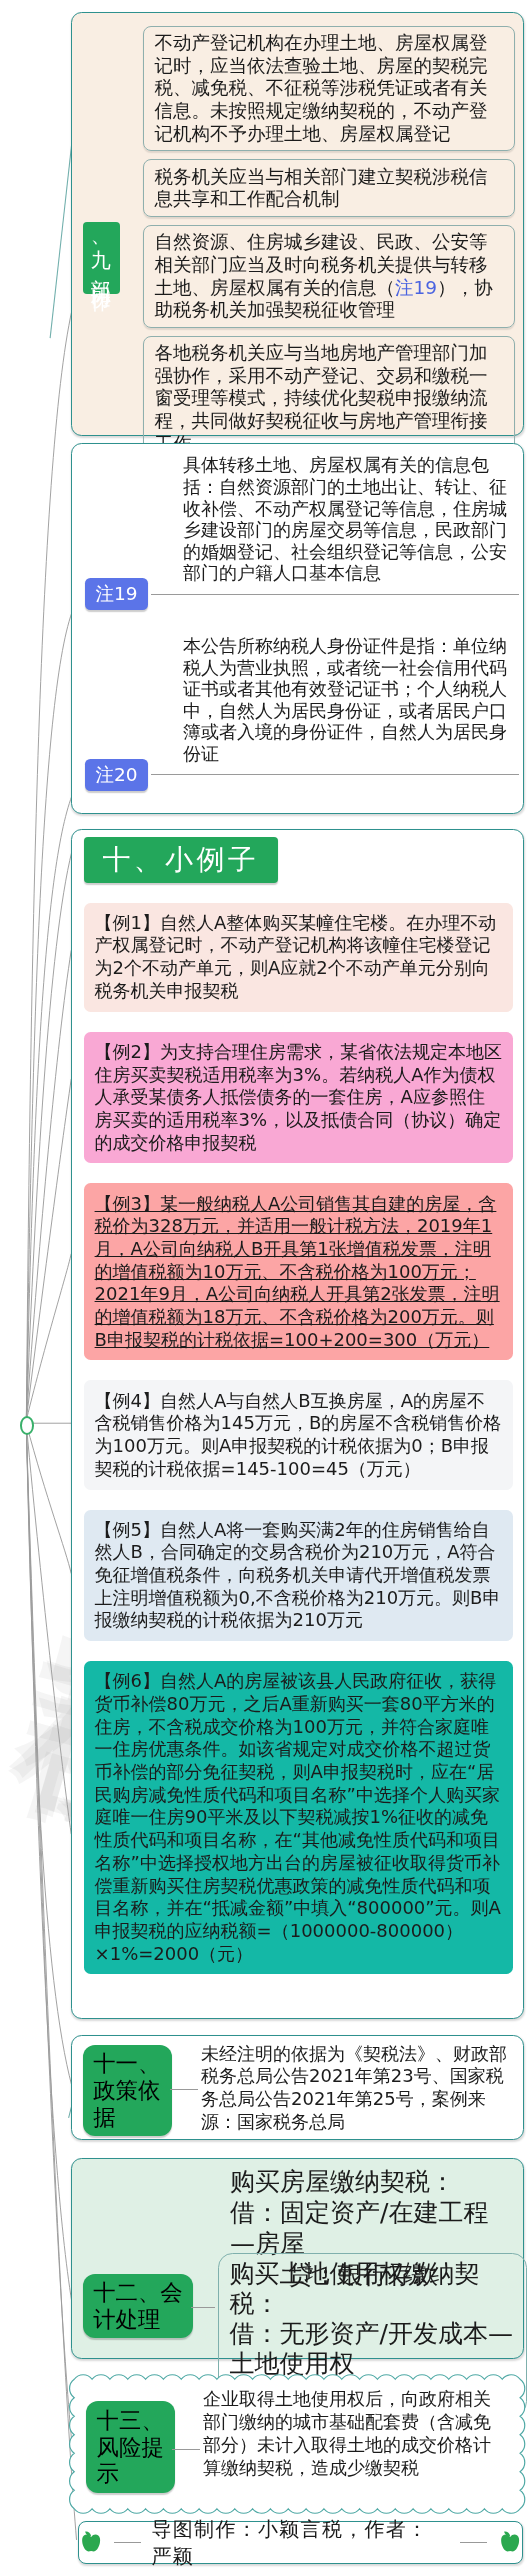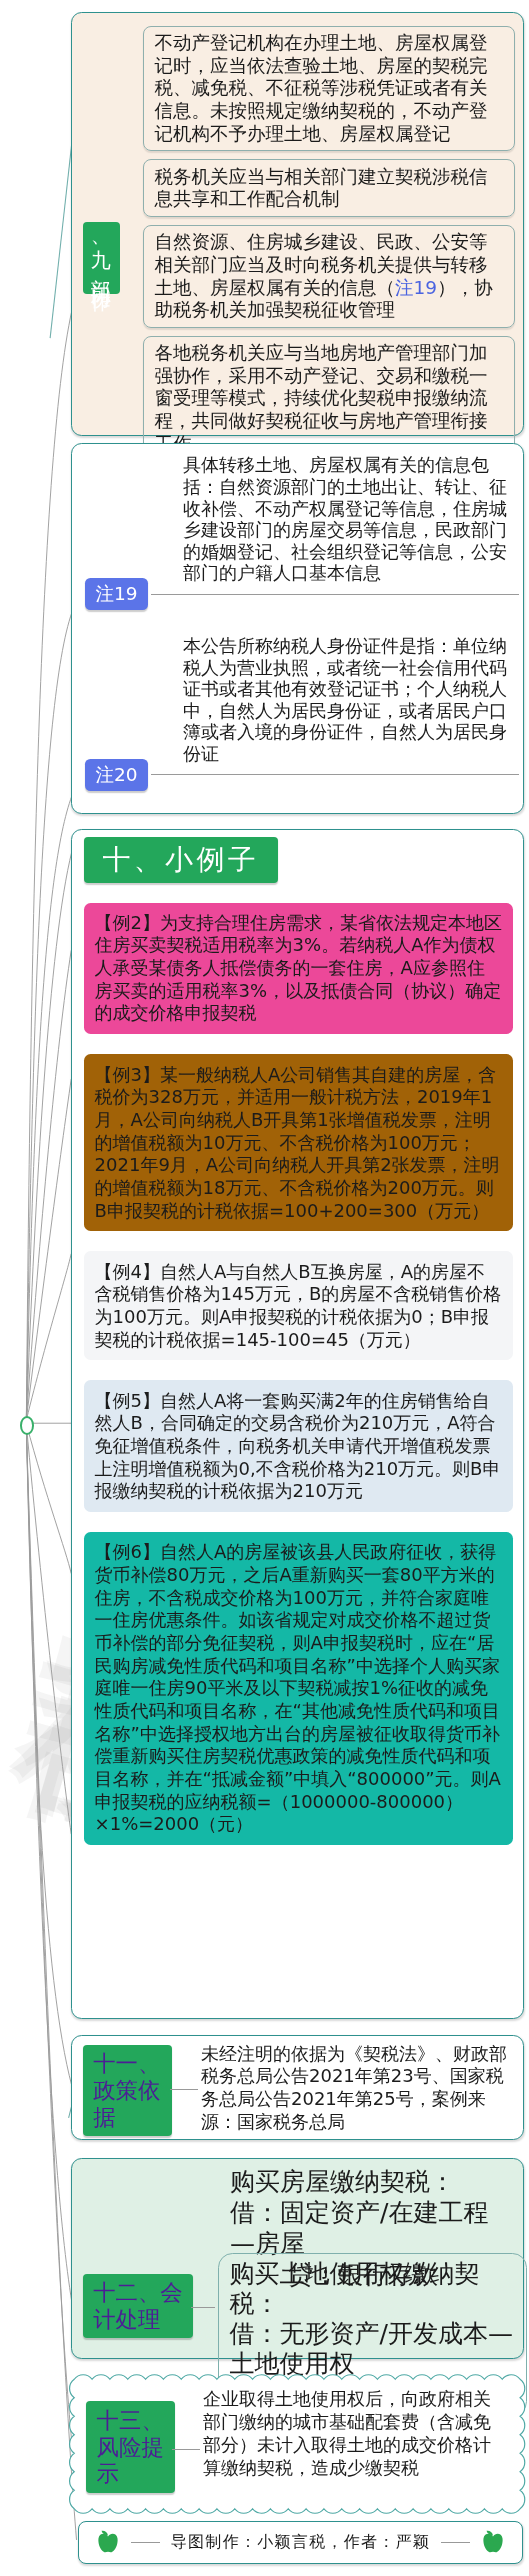--- a/index.html
+++ b/index.html
@@ -34,21 +34,21 @@
   .note.second{margin-top:51px;}
   
   .s10{left:71px;top:829px;width:451px;height:1188px;padding:0;}
   .hlabel{display:inline-block;background:#23A75B;color:#fff;border-radius:4px;
           box-shadow:0 1.3px 1.3px rgba(0,0,0,0.2);}
   .l10{margin:6.6px 0 0 12px;font-size:28px;padding:4px 18.5px;letter-spacing:3.3px;}
   .example{width:408px;margin:20px 0 0 12px;border-radius:6.6px;padding:9.2px 10.6px;
            font-size:18px;line-height:1.26;}
   
   .s11{left:71px;top:2035px;width:451px;height:103px;}
-  .blocklabel{position:absolute;background:#23A75B;color:#4c1d95;border-radius:4px;font-size:22.4px;
+  .blocklabel{position:absolute;background:#23A75B;color:#000000;border-radius:12px;font-size:22.4px;
               line-height:1.2;box-shadow:0 1.3px 1.3px rgba(0,0,0,0.2);}
   .l11{left:10.6px;top:9.2px;width:79px;padding:5.3px 0 5.3px 10.6px;}
   .t11{position:absolute;left:129px;top:6.6px;width:313px;font-size:18px;line-height:1.27;}
   
   .s12{left:71px;top:2158px;width:451px;height:199px;background:#DFF0E5;}
   .l12{left:10.6px;top:115px;width:100px;padding:5.3px 0 5.3px 10.6px;}
   .acct{font-size:25px;line-height:1.25;}
   .a1{position:absolute;left:158px;top:6.6px;width:274px;}
   .a2{position:absolute;left:146px;top:94px;width:286px;padding:5.3px 10.6px;
       border:1.1px solid #7FB0AD;border-radius:14.5px;line-height:1.2;}
@@ -59,21 +59,21 @@
   .t13{position:absolute;left:129px;top:9.2px;width:298px;font-size:18px;line-height:1.27;}
   
   .dash{position:absolute;border-top:1.3px solid #999;}
   .d11{left:98px;top:53px;width:28px;}
   .d12{left:119px;top:148px;width:24px;}
   .d13{left:98px;top:70px;width:28px;}
   
   .footer{left:78px;top:2521px;width:443px;height:41px;border-radius:8px;display:flex;
           align-items:center;justify-content:center;gap:10.6px;}
   .footer .fdash{width:29px;border-top:1.6px solid #999;}
-  .ftext{font-size:16px;letter-spacing:1.3px;}
+  .ftext{font-size:20px;letter-spacing:1.3px;}
 </style>
 </head>
 <body>
 
 <div class="canvas">
 
   <div class="wm w1">小颖言税</div>
   <div class="wm w2">小颖言税</div>
 
   <svg class="connectors" width="529" height="2576" viewBox="0 0 802 3904">
@@ -115,22 +115,23 @@
       <div class="tag">注19</div>
     </div>
     <div class="note second">
       <div>本公告所称纳税人身份证件是指：单位纳税人为营业执照，或者统一社会信用代码证书或者其他有效登记证书；个人纳税人中，自然人为居民身份证，或者居民户口簿或者入境的身份证件，自然人为居民身份证</div>
       <div class="tag">注20</div>
     </div>
   </section>
 
   <section class="panel s10">
     <div class="hlabel l10">十、小例子</div>
-    <div class="example" style="background: #ec4899;">【例2】为支持合理住房需求，某省依法规定本地区住房买卖契税适用税率为3%。若纳税人A作为债权人承受某债务人抵偿债务的一套住房，A应参照住房买卖的适用税率3%，以及抵债合同（协议）确定的成交价格申报契税</div>
-    <div class="example" style="background: #a16207;">【例3】某一般纳税人A公司销售其自建的房屋，含税价为328万元，并适用一般计税方法，2019年1月，A公司向纳税人B开具第1张增值税发票，注明的增值税额为10万元、不含税价格为100万元；2021年9月，A公司向纳税人开具第2张发票，注明的增值税额为18万元、不含税价格为200万元。则B申报契税的计税依据=100+200=300（万元）</div>
+    <div class="example" style="background: rgb(250, 230, 225);">【例1】自然人A整体购买某幢住宅楼。在办理不动产权属登记时，不动产登记机构将该幢住宅楼登记为2个不动产单元，则A应就2个不动产单元分别向税务机关申报契税</div>
+    <div class="example" style="background: #f9a8d4;">【例2】为支持合理住房需求，某省依法规定本地区住房买卖契税适用税率为3%。若纳税人A作为债权人承受某债务人抵偿债务的一套住房，A应参照住房买卖的适用税率3%，以及抵债合同（协议）确定的成交价格申报契税</div>
+    <div class="example" style="background: #fca5a5; text-decoration: underline;">【例3】某一般纳税人A公司销售其自建的房屋，含税价为328万元，并适用一般计税方法，2019年1月，A公司向纳税人B开具第1张增值税发票，注明的增值税额为10万元、不含税价格为100万元；2021年9月，A公司向纳税人开具第2张发票，注明的增值税额为18万元、不含税价格为200万元。则B申报契税的计税依据=100+200=300（万元）</div>
     <div class="example" style="background: rgb(244, 245, 247);">【例4】自然人A与自然人B互换房屋，A的房屋不含税销售价格为145万元，B的房屋不含税销售价格为100万元。则A申报契税的计税依据为0；B申报契税的计税依据=145-100=45（万元）</div>
     <div class="example" style="background: rgb(223, 233, 242);">【例5】自然人A将一套购买满2年的住房销售给自然人B，合同确定的交易含税价为210万元，A符合免征增值税条件，向税务机关申请代开增值税发票上注明增值税额为0,不含税价格为210万元。则B申报缴纳契税的计税依据为210万元</div>
     <div class="example" style="background: #14b8a6;">【例6】自然人A的房屋被该县人民政府征收，获得货币补偿80万元，之后A重新购买一套80平方米的住房，不含税成交价格为100万元，并符合家庭唯一住房优惠条件。如该省规定对成交价格不超过货币补偿的部分免征契税，则A申报契税时，应在“居民购房减免性质代码和项目名称”中选择个人购买家庭唯一住房90平米及以下契税减按1%征收的减免性质代码和项目名称，在“其他减免性质代码和项目名称”中选择授权地方出台的房屋被征收取得货币补偿重新购买住房契税优惠政策的减免性质代码和项目名称，并在“抵减金额”中填入“800000”元。则A申报契税的应纳税额=（1000000-800000）×1%=2000（元）</div>
   </section>
 
   <section class="panel s11">
     <div class="blocklabel l11">十一、政策依据</div>
     <div class="dash d11"></div>
     <div class="t11">未经注明的依据为《契税法》、财政部 税务总局公告2021年第23号、国家税务总局公告2021年第25号，案例来源：国家税务总局</div>
   </section>

